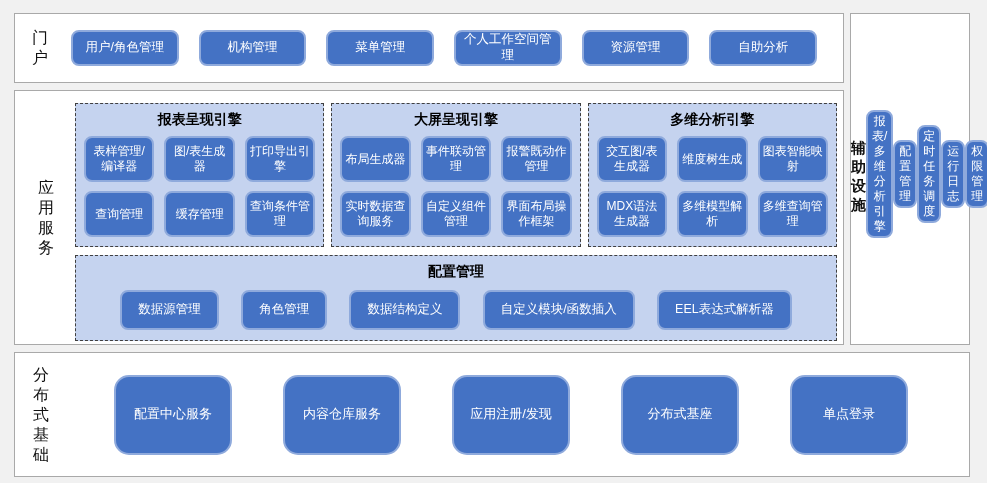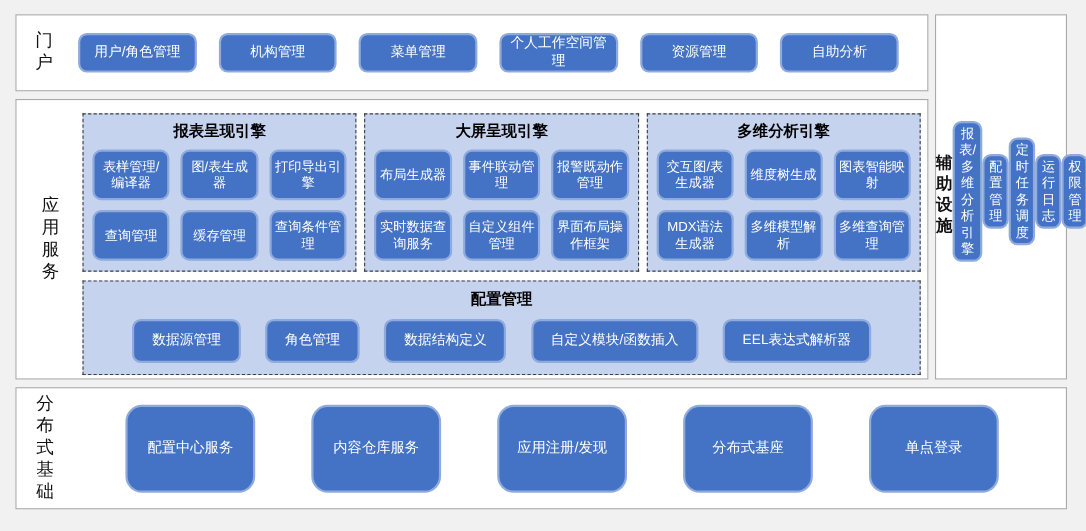--- a/index.html
+++ b/index.html
@@ -40,21 +40,21 @@
   .panel-grid{display:grid;grid-template-columns:repeat(3,1fr);gap:9px 10px;}
   .panel-grid .btn{min-height:46px;font-size:12px;padding:2px 2px;}
   .config{margin-top:8px;padding-bottom:6px;}
   .config-row{display:flex;justify-content:space-evenly;align-items:center;padding:2px 14px 4px;}
   .config-row .btn{height:40px;font-size:12.5px;padding:0 16px;}
   
   #aux{left:850px;top:13px;width:120px;height:332px;display:flex;flex-direction:row;align-items:center;padding:6px 0;}
   #aux .htitle{font-weight:bold;font-size:15px;margin:4px 0 8px;color:#111;}
   #aux .btn{width:104px;min-height:36px;font-size:12px;margin-bottom:10.5px;padding:2px 4px;}
   
-  #dist{left:14px;top:352px;width:956px;height:111px;display:flex;align-items:center;}
+  #dist{left:14px;top:352px;width:956px;height:125px;display:flex;align-items:center;}
   #dist .vtitle{margin-left:14px;flex:0 0 24px;}
   #dist .row{flex:1;display:flex;justify-content:space-evenly;align-items:center;padding:0 10px;}
   #dist .btn{height:80px;min-width:118px;border-radius:15px;font-size:13px;padding:0 12px;}
 </style>
 </head>
 <body>
 
 <div class="section" id="portal">
   <div class="vtitle">门户</div>
   <div class="row">

